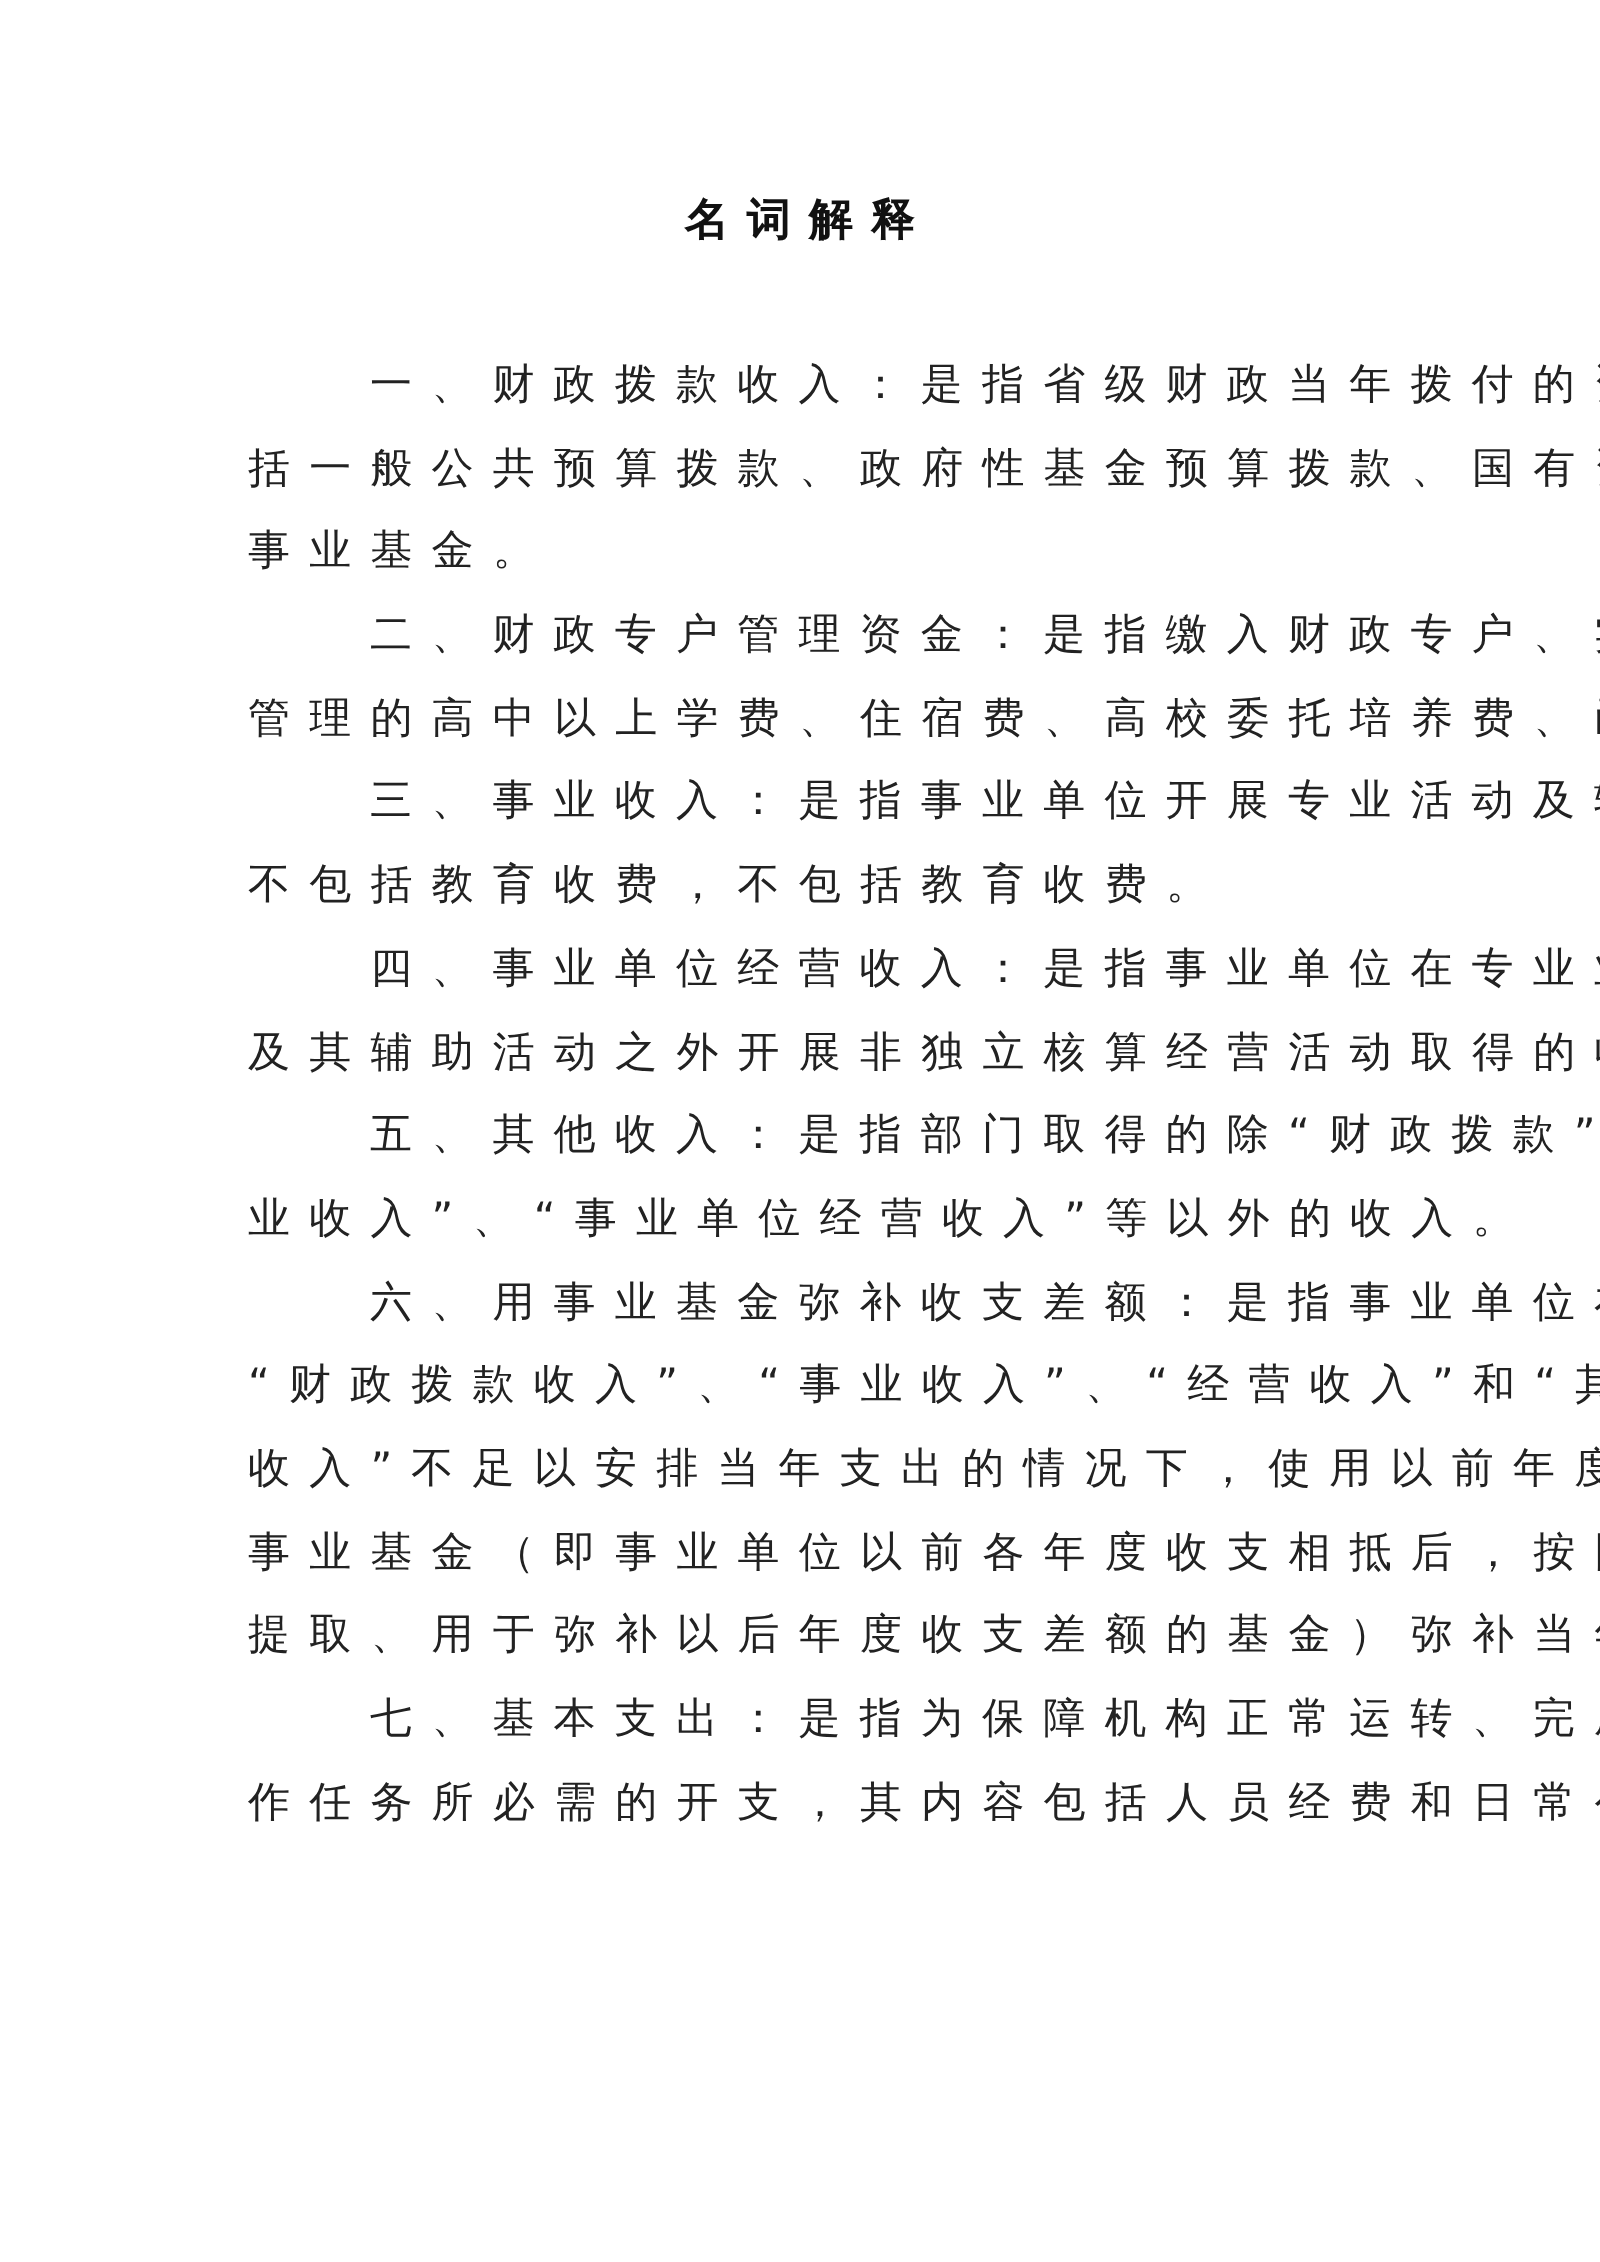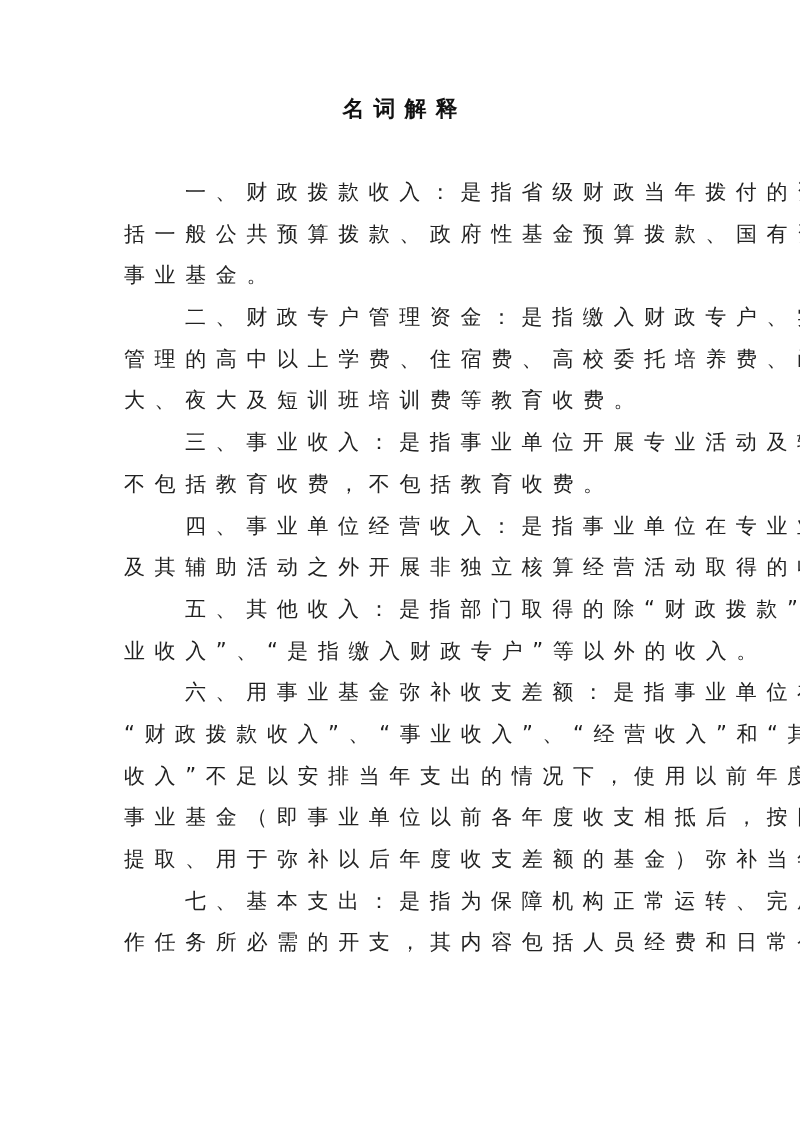--- a/index.html
+++ b/index.html
@@ -26,21 +26,20 @@
       top: 96px;
       left: 0;
       width: 800px;
       text-align: center;
       font-size: 22px;
       font-weight: bold;
       letter-spacing: 9px;
       text-indent: 9px;
       line-height: 30px;
       color: #111111;
-      font-family: Liberation Mono, monospace;
     }
     .body-text {
       position: absolute;
       top: 172px;
       left: 124px;
       width: 556px;
       font-size: 21px;
       line-height: 41.7px;
       letter-spacing: 9.6px;
       color: #222222;
@@ -71,33 +70,32 @@
 
   <div class="body-text">
     <div class="para">
       <span class="line first">一、财政拨款收入：是指省级财政当年拨付的资金；包</span>
       <span class="line">括一般公共预算拨款、政府性基金预算拨款、国有资本经营</span>
       <span class="line">事业基金。</span>
     </div>
     <div class="para">
       <span class="line first">二、财政专户管理资金：是指缴入财政专户、实行专项</span>
       <span class="line">管理的高中以上学费、住宿费、高校委托培养费、函大、电</span>
-      <span class="line">大、夜大及短训班培训费等教育收费。</span>
     </div>
     <div class="para">
       <span class="line first">三、事业收入：是指事业单位开展专业活动及辅助活动</span>
       <span class="line">不包括教育收费，不包括教育收费。</span>
     </div>
     <div class="para">
       <span class="line first">四、事业单位经营收入：是指事业单位在专业业务活动</span>
       <span class="line">及其辅助活动之外开展非独立核算经营活动取得的收入</span>
     </div>
     <div class="para">
       <span class="line first">五、其他收入：是指部门取得的除“财政拨款”、“事</span>
-      <span class="line">业收入”、“是指缴入财政专户”等以外的收入。</span>
+      <span class="line">业收入”、“事业单位经营收入”等以外的收入。</span>
     </div>
     <div class="para">
       <span class="line first">六、用事业基金弥补收支差额：是指事业单位在当年的</span>
       <span class="line">“财政拨款收入”、“事业收入”、“经营收入”和“其他</span>
       <span class="line">收入”不足以安排当年支出的情况下，使用以前年度积累的</span>
       <span class="line">事业基金（即事业单位以前各年度收支相抵后，按国家规定</span>
       <span class="line">提取、用于弥补以后年度收支差额的基金）弥补当年收支缺</span>
     </div>
     <div class="para">
       <span class="line first">七、基本支出：是指为保障机构正常运转、完成日常工</span>

